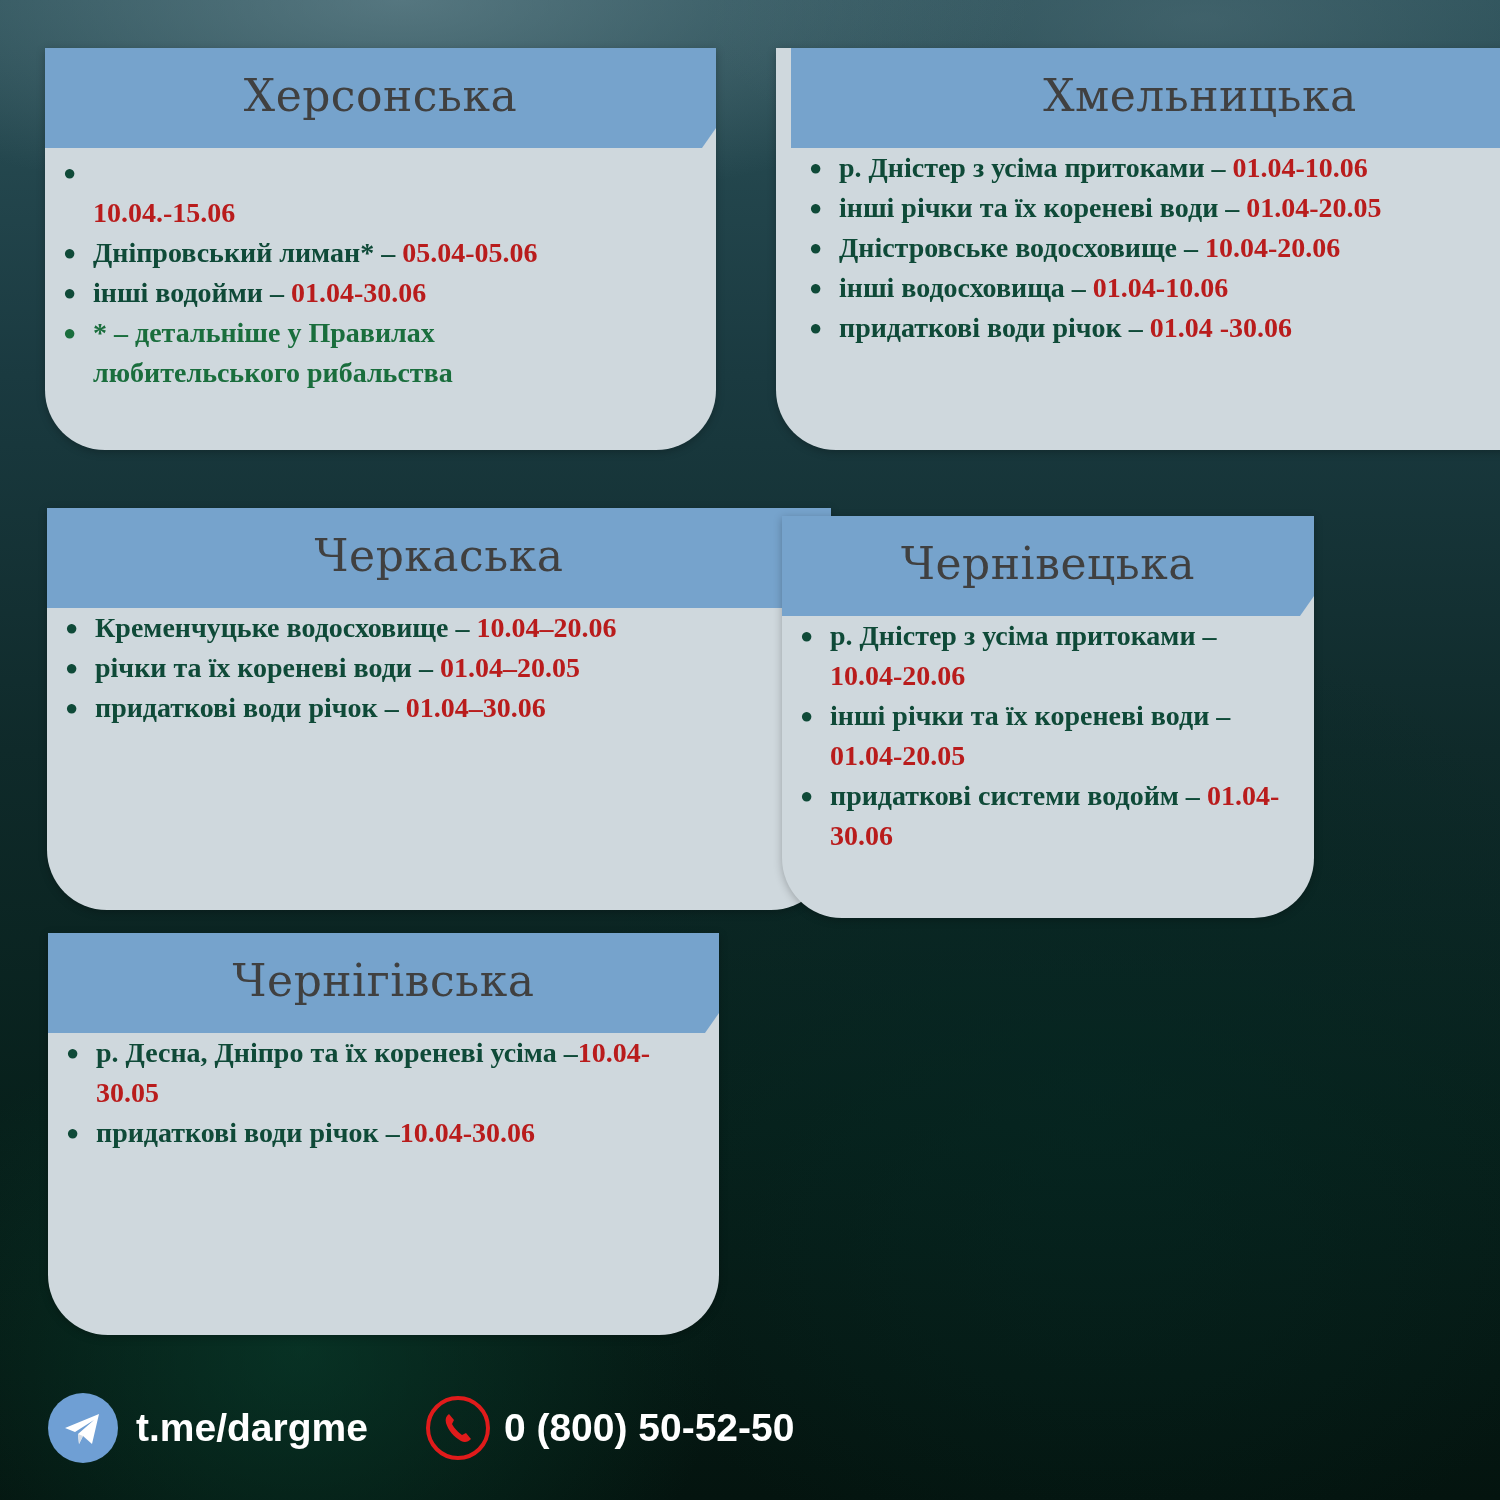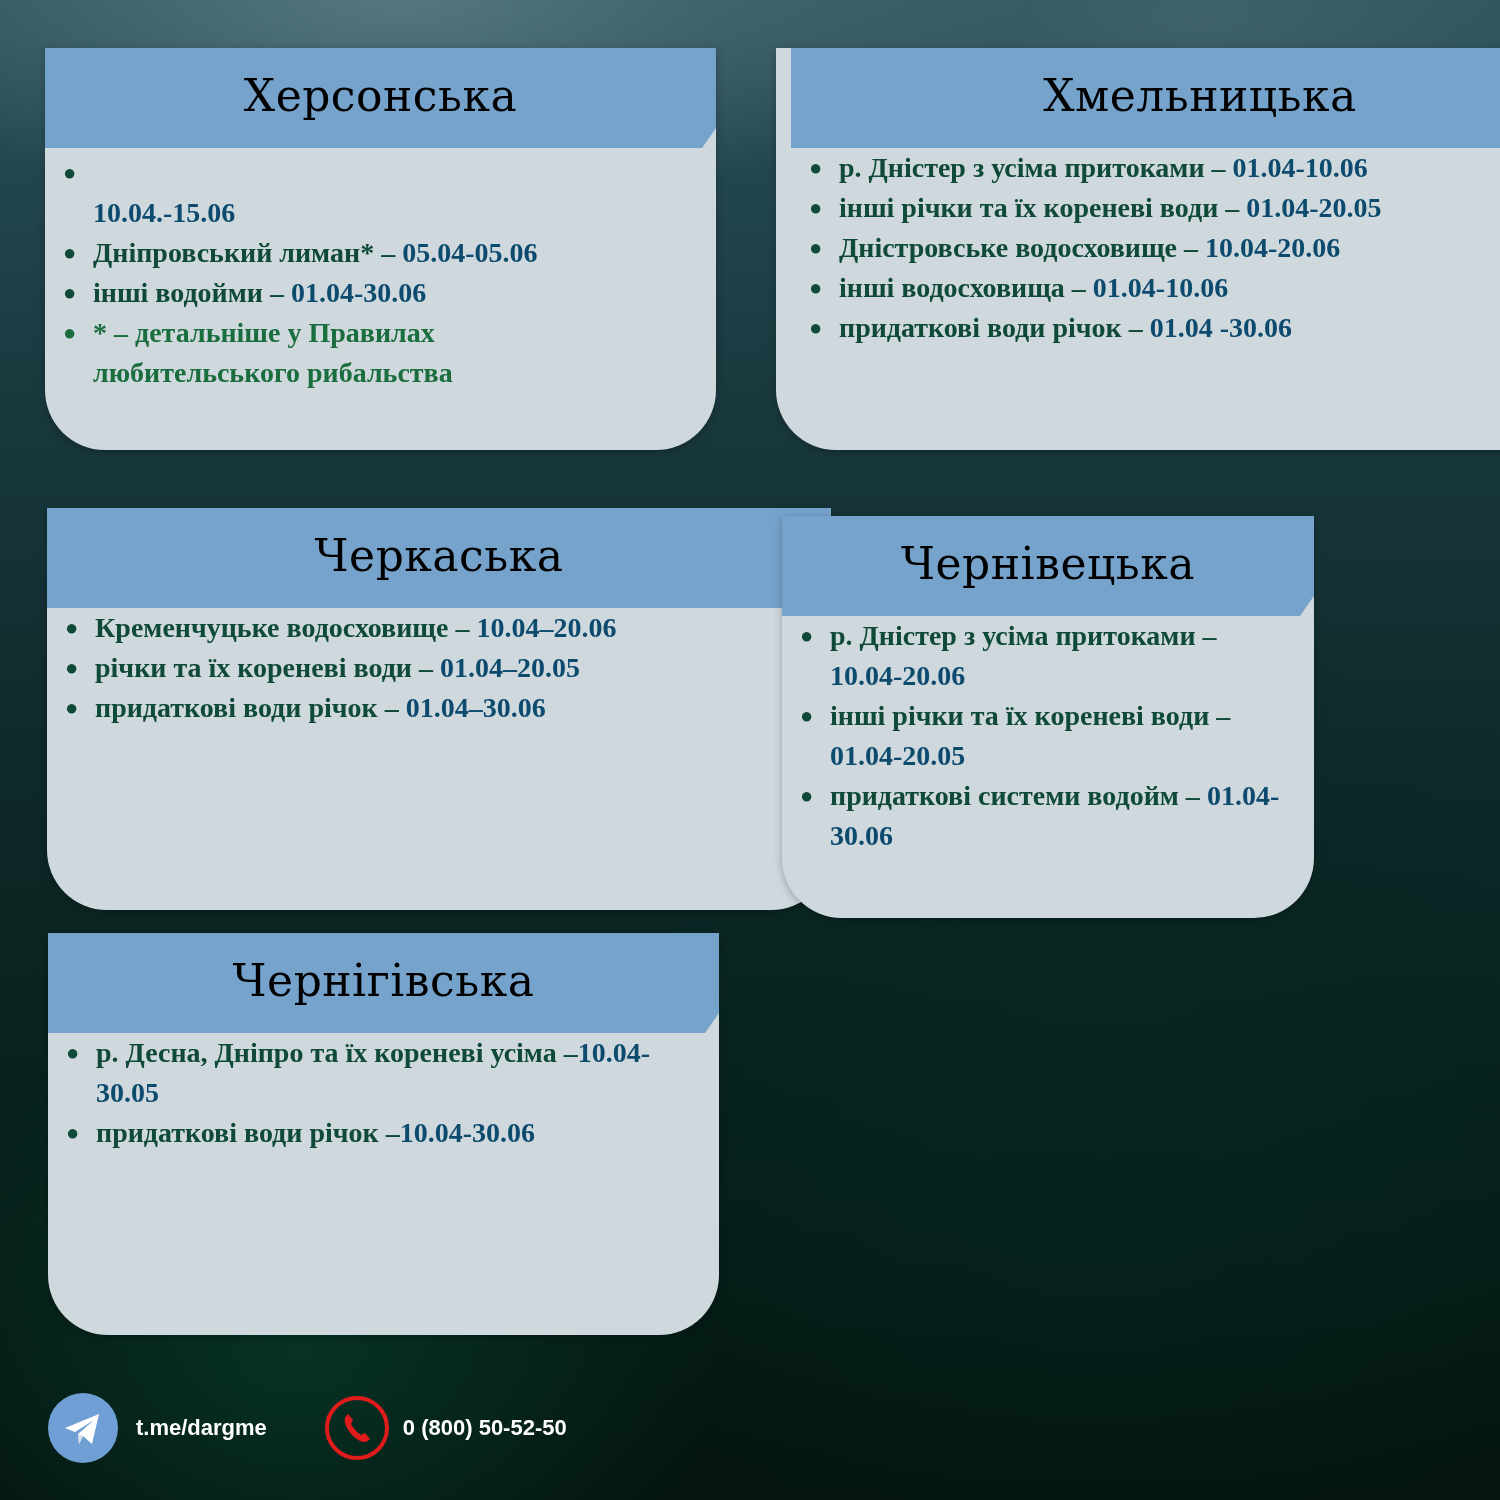--- a/index.html
+++ b/index.html
@@ -27,46 +27,46 @@
       display: flex; align-items: center; justify-content: center;
     }
     .card-header::after {
       content: ""; position: absolute; right: 0; bottom: 0;
       width: 0; height: 0;
       border-bottom: 20px solid #cfd8dd;
       border-left: 14px solid transparent;
     }
     .card-title {
       font-family: "DejaVu Serif", "Liberation Serif", serif;
-      font-size: 44px; color: #000000; letter-spacing: 0.5px;
+      font-size: 44px; color: #404040; letter-spacing: 0.5px;
       margin-top: -6px;
     }
     .card-body {
       padding: 8px 10px 0 18px;
     }
     .item {
       display: flex; align-items: flex-start;
       font-weight: bold; font-size: 28px; line-height: 40px;
       color: #0f4a38;
     }
     .bullet {
       flex: 0 0 30px; text-align: left; font-size: 22px; color: #0f4a38;
       line-height: 40px;
     }
     .item-text { flex: 1; }
-    .date { color: #0c4a6e; }
+    .date { color: #b91c1c; }
     .note { color: #1a6e3d; }
     .footer { position: absolute; left: 48px; top: 1393px; display: flex; align-items: center; }
     .tg-icon {
       width: 70px; height: 70px; border-radius: 50%;
       background: #6f9fd4; display: flex; align-items: center; justify-content: center;
     }
     .tg-text, .phone-text {
       color: #ffffff; font-family: "Liberation Sans", "DejaVu Sans", sans-serif;
-      font-weight: bold; font-size: 22px;
+      font-weight: bold; font-size: 39px;
     }
     .tg-text { margin-left: 18px; }
     .phone-icon {
       margin-left: 58px; width: 64px; height: 64px; border-radius: 50%;
       border: 4px solid #e01b1b; display: flex; align-items: center; justify-content: center;
       box-sizing: border-box;
     }
     .phone-text { margin-left: 14px; }
   </style>
 </head>

